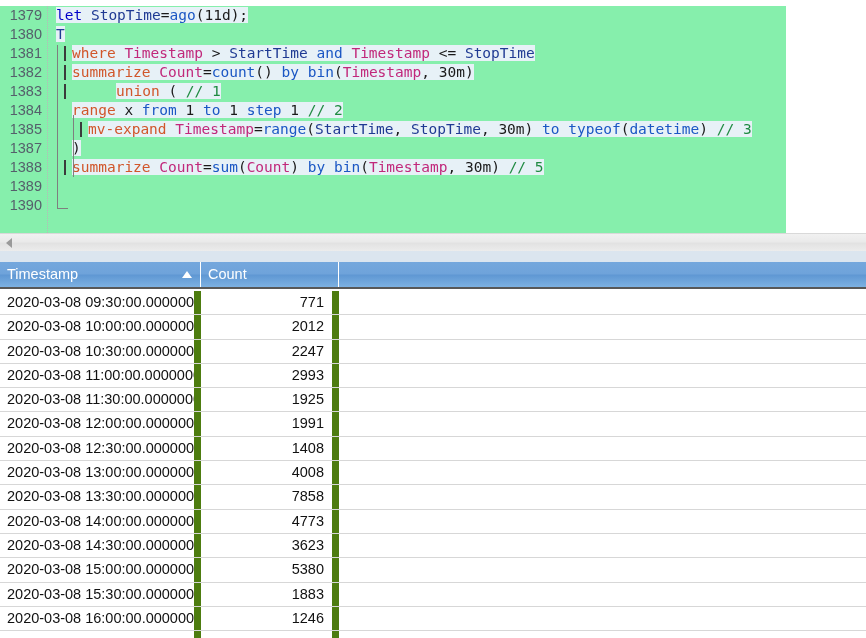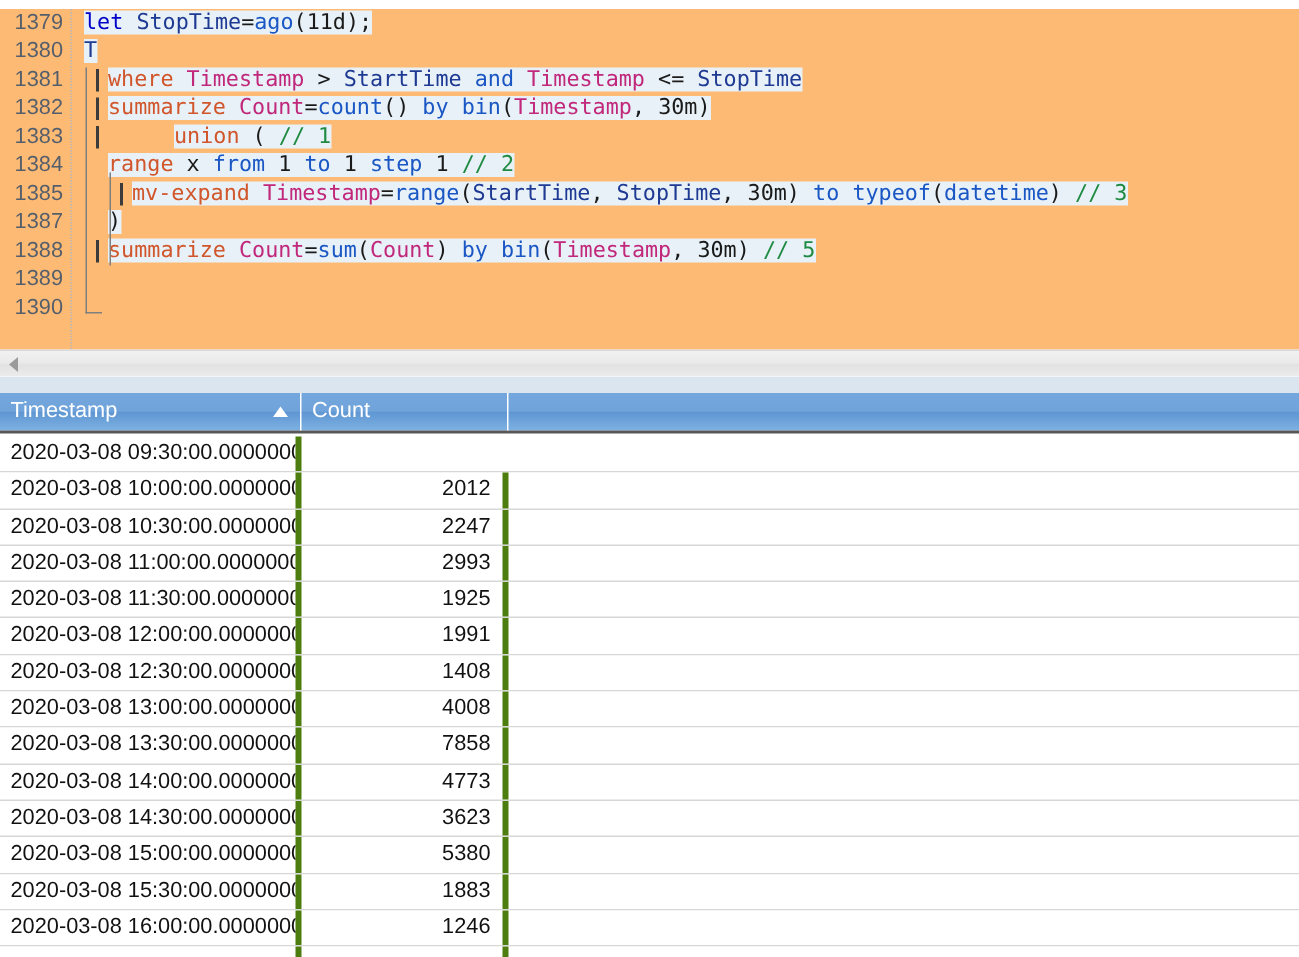--- a/index.html
+++ b/index.html
@@ -9,22 +9,22 @@
     overflow: hidden;
     background: #ffffff;
     font-family: "Liberation Sans", sans-serif;
   }
 
   #app { position: relative; width: 866px; height: 638px; }
 
   
   .editor {
     position: absolute; left: 0; top: 0;
-    width: 866px; height: 233px;
-    background: #fdba74;
+    width: 786px; height: 233px;
+    background: #86efac;
     overflow: hidden;
   }
   .code-rows {
     position: absolute; left: 0; top: -13px;
     width: 866px;
   }
   .code-row {
     position: relative;
     height: 19px;
     white-space: pre;
@@ -158,21 +158,21 @@
     display: flex;
     height: 24.3px;
     border-bottom: 1px solid #d7d7d7;
     background: #ffffff;
   }
   .cell {
     height: 100%;
     font-size: 14.5px;
     line-height: 23px;
     color: #111111;
-    border-right: 4px solid #4d7c0f;
+    border-right: 7px solid #4d7c0f;
     white-space: nowrap;
     overflow: hidden;
   }
   .cell.c1 { width: 201px; padding-left: 7px; text-align: left; }
   .cell.c2 { width: 138px; padding-right: 8px; text-align: right; }
   .cell.c3 { flex: 1 1 auto; border-right: none; }
 </style>
 </head>
 <body>
 
@@ -220,20 +220,21 @@
         <span>Count</span>
       </div>
       <div class="hcell c3">
         <span></span>
       </div>
     </div>
 
     <div class="rows" id="grid-rows">
         <div class="row">
           <div class="cell c1">2020-03-08 09:30:00.0000000</div>
+          <div class="cell c2">771</div>
           <div class="cell c3"></div>
         </div>
         <div class="row">
           <div class="cell c1">2020-03-08 10:00:00.0000000</div>
           <div class="cell c2">2012</div>
           <div class="cell c3"></div>
         </div>
         <div class="row">
           <div class="cell c1">2020-03-08 10:30:00.0000000</div>
           <div class="cell c2">2247</div>

